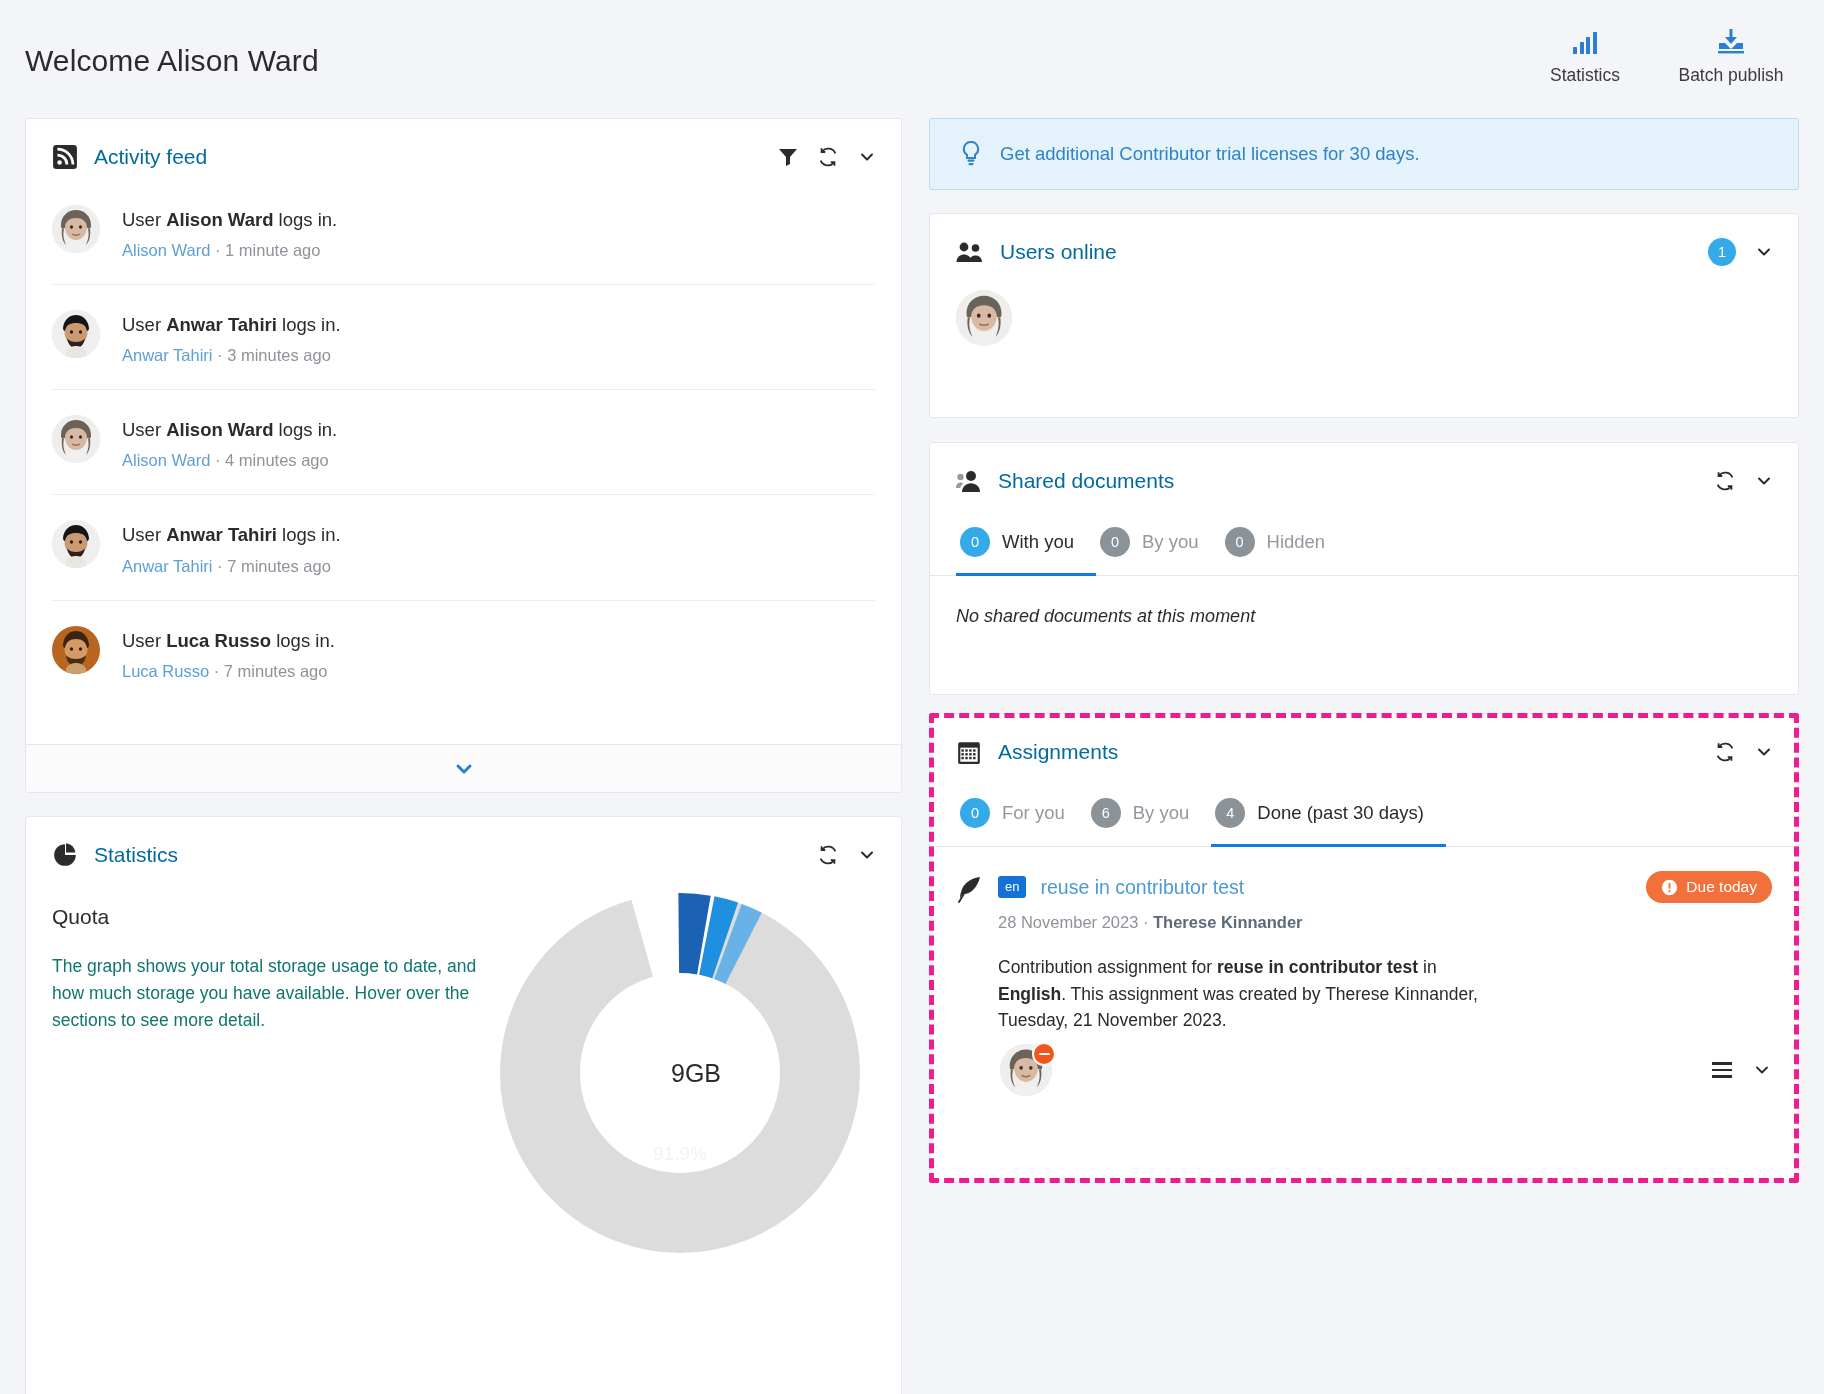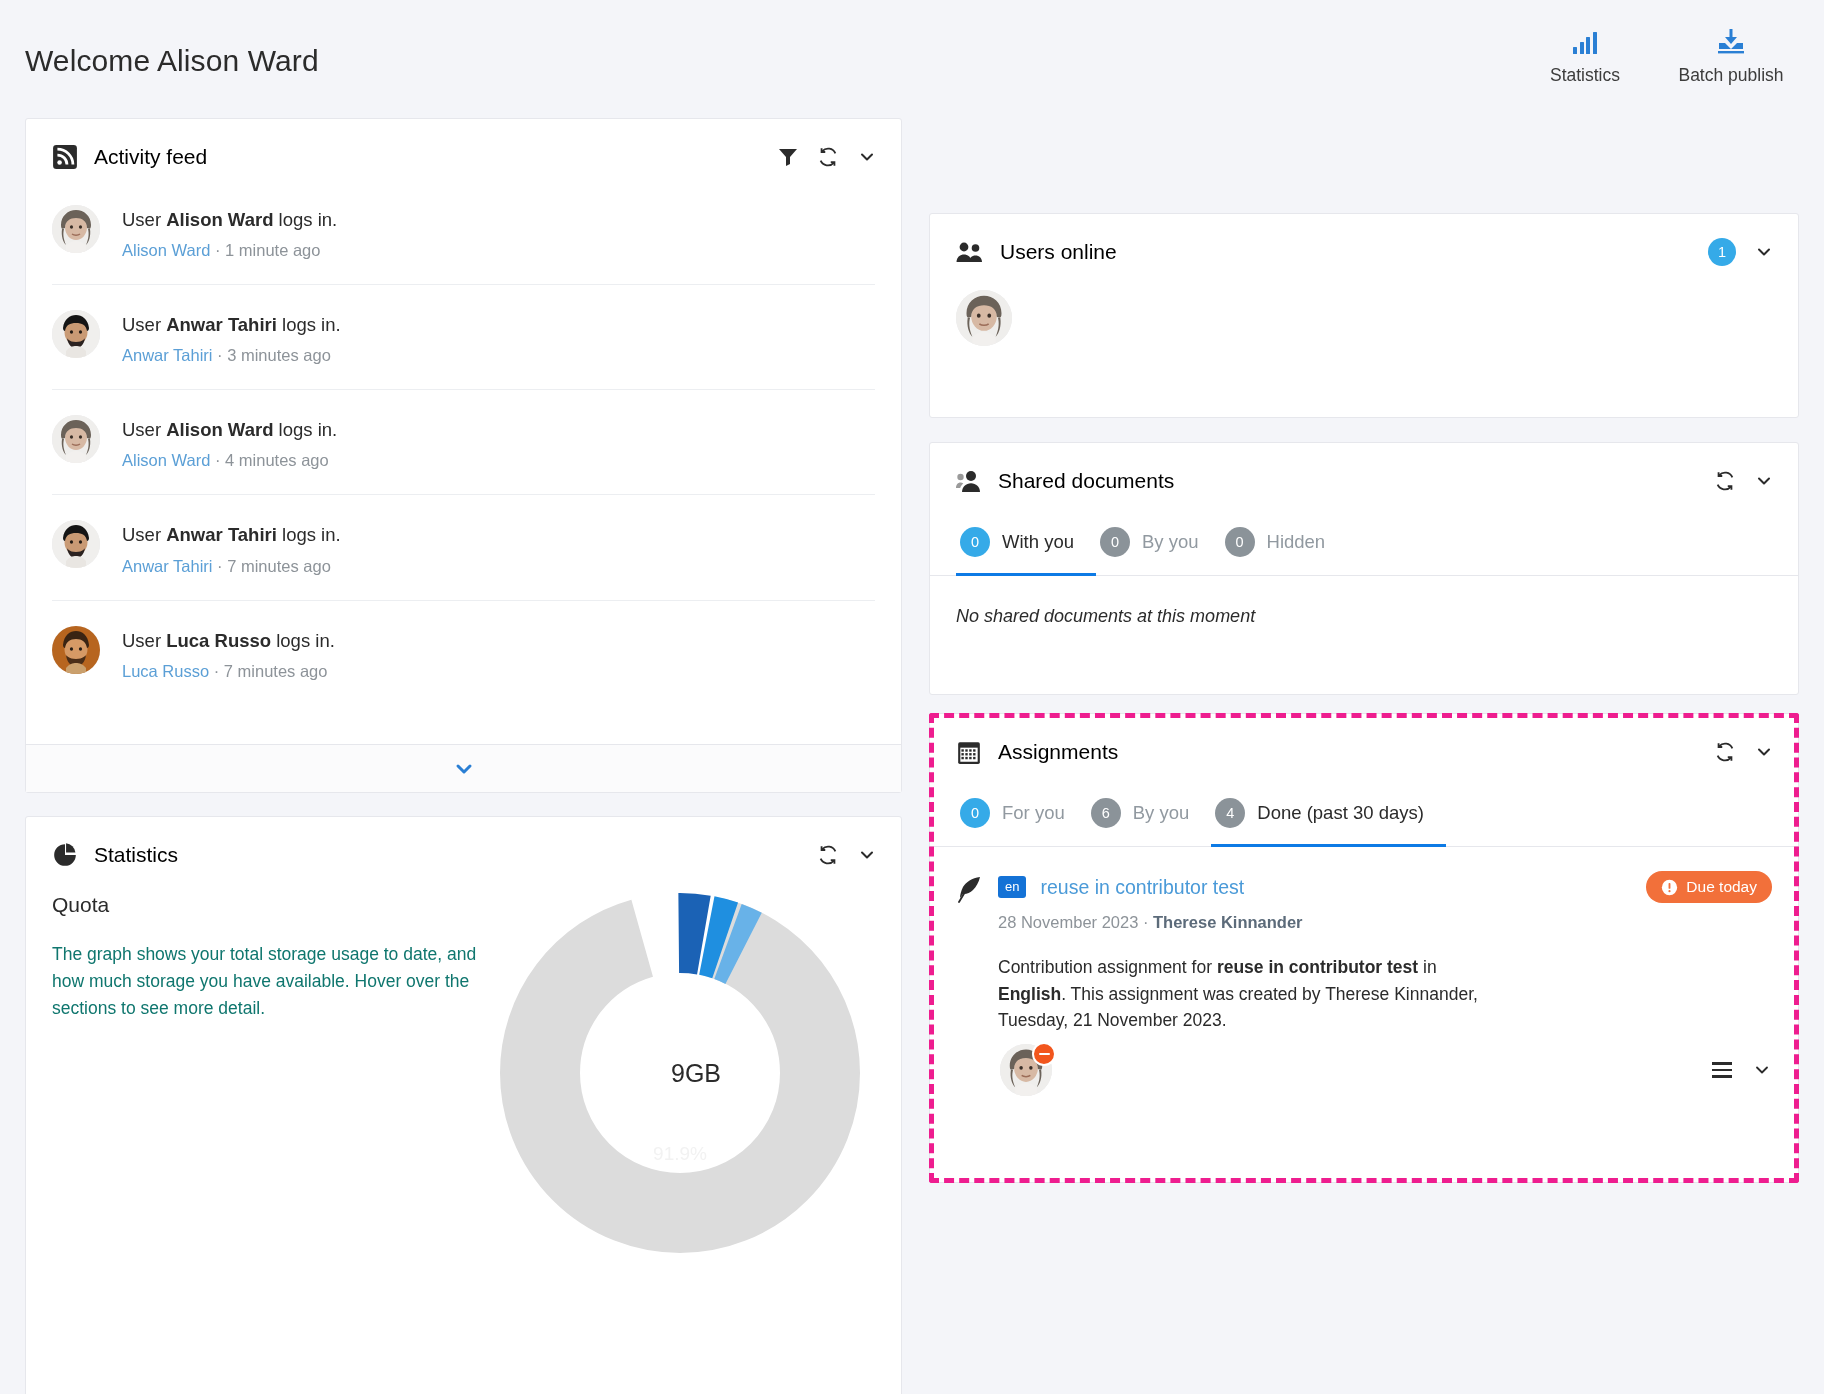--- a/index.html
+++ b/index.html
@@ -42,21 +42,21 @@
   
   .card {
     position: absolute; background: #fff;
     border: 1px solid #e6e7ec; border-radius: 3px;
   }
   .card-head {
     display: flex; align-items: center; height: 76px; padding: 0 26px;
     position: relative;
   }
   .card-title {
-    font-size: 21px; color: #000000; font-weight: 400;
+    font-size: 21px; color: #0369a1; font-weight: 400;
   }
   .card-head .glyph { margin-right: 16px; display: flex; align-items: center; }
   .head-tools {
     position: absolute; right: 24px; top: 50%; transform: translateY(-50%);
     display: flex; align-items: center; gap: 18px;
   }
   .tool { cursor: pointer; display: flex; align-items: center; }
 
   
   #activity-card { left: 25px; top: 118px; width: 877px; height: 675px; }
@@ -78,21 +78,21 @@
   .feed-meta a { color: #5b9fd6; text-decoration: none; cursor: pointer; }
   .feed-footer {
     position: absolute; left: 0; bottom: 0; width: 100%; height: 48px;
     border-top: 1px solid #e6e7ec; background: #fbfbfc;
     display: flex; align-items: center; justify-content: center; cursor: pointer;
   }
 
   
   #stats-card { left: 25px; top: 816px; width: 877px; height: 600px; }
   .quota-wrap { display: flex; padding: 0 26px; }
-  .quota-left { width: 430px; }
+  .quota-left { width: 430px; margin-top: 12px; }
   .quota-h { font-size: 21px; color: #2b2b2b; margin-bottom: 24px; }
   .quota-p { font-size: 17.5px; line-height: 1.53; color: #0f766e; }
   .more-btn {
     margin-top: 32px; width: 385px; height: 48px; border: none;
     background: #0d7ae5; color: #fff; font-size: 17.5px; border-radius: 3px;
     cursor: pointer; font-family: inherit;
   }
   .donut-wrap { position: relative; margin-left: 18px; }
 
   
@@ -438,20 +438,30 @@
         <div style="position:absolute;left:16px;top:0;width:360px;height:360px;display:flex;align-items:center;justify-content:center;">
           <span style="font-size:25px;color:#2b2b2b;">9GB</span>
         </div>
         <div style="position:absolute;left:0;top:250px;width:360px;text-align:center;">
           <span style="font-size:19px;color:#f2f2f2;">91.9%</span>
         </div>
       </div>
     </div>
   </div>
 
+  <div id="trial-banner">
+    <span>
+      <svg width="22" height="26" viewBox="0 0 22 26">
+        <path d="M11 1a7 7 0 0 0-4 12.8V17h8v-3.2A7 7 0 0 0 11 1z" fill="none" stroke="#2f83c6" stroke-width="2"></path>
+        <rect x="7.5" y="18.5" width="7" height="2.2" rx="1" fill="#2f83c6"></rect>
+        <rect x="8.5" y="22" width="5" height="2.2" rx="1" fill="#2f83c6"></rect>
+      </svg>
+    </span>
+    <span class="trial-text">Get additional Contributor trial licenses for 30 days.</span>
+  </div>
 
   <div class="card" id="users-card">
     <div class="card-head">
       <span class="glyph">
         <svg width="28" height="22" viewBox="0 0 28 22">
           <circle cx="8" cy="6" r="4.4" fill="#2b2b2b"></circle>
           <path d="M0.5 21c0-4.5 3.4-7.6 7.5-7.6s7.5 3.1 7.5 7.6z" fill="#2b2b2b"></path>
           <circle cx="19.5" cy="7" r="3.8" fill="#2b2b2b"></circle>
           <path d="M13 21c0-4 2.9-6.6 6.5-6.6S26 17 26 21z" fill="#2b2b2b"></path>
         </svg>

